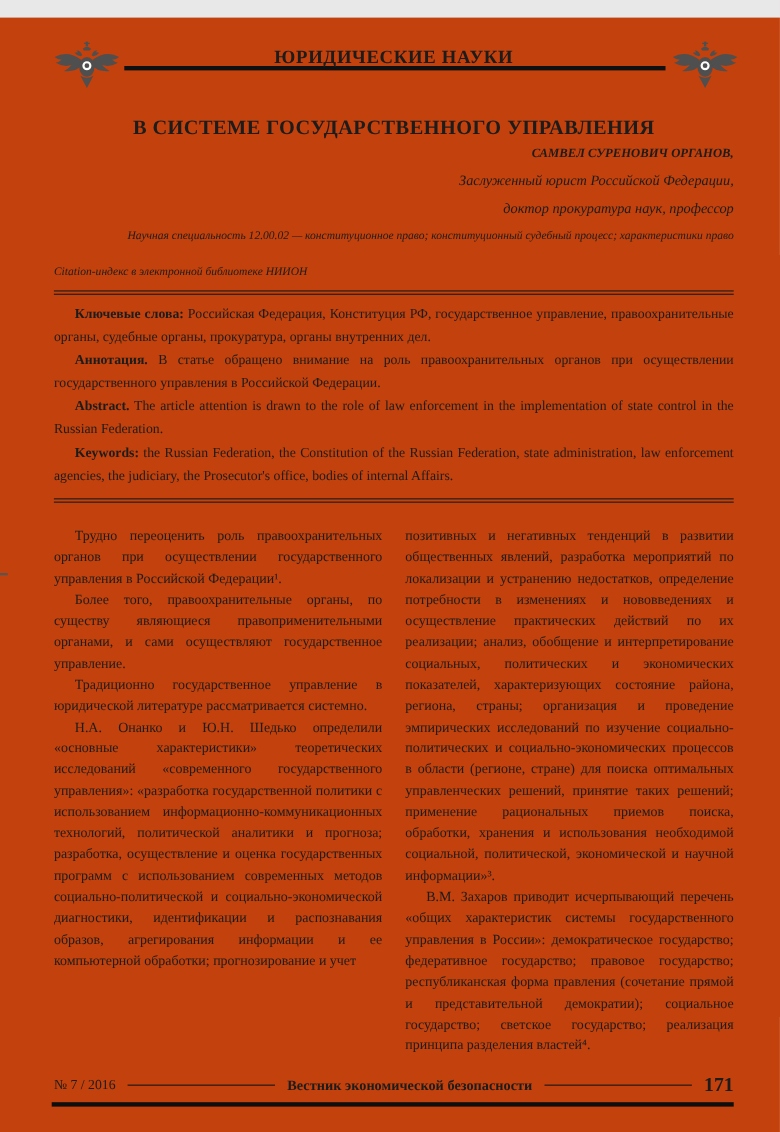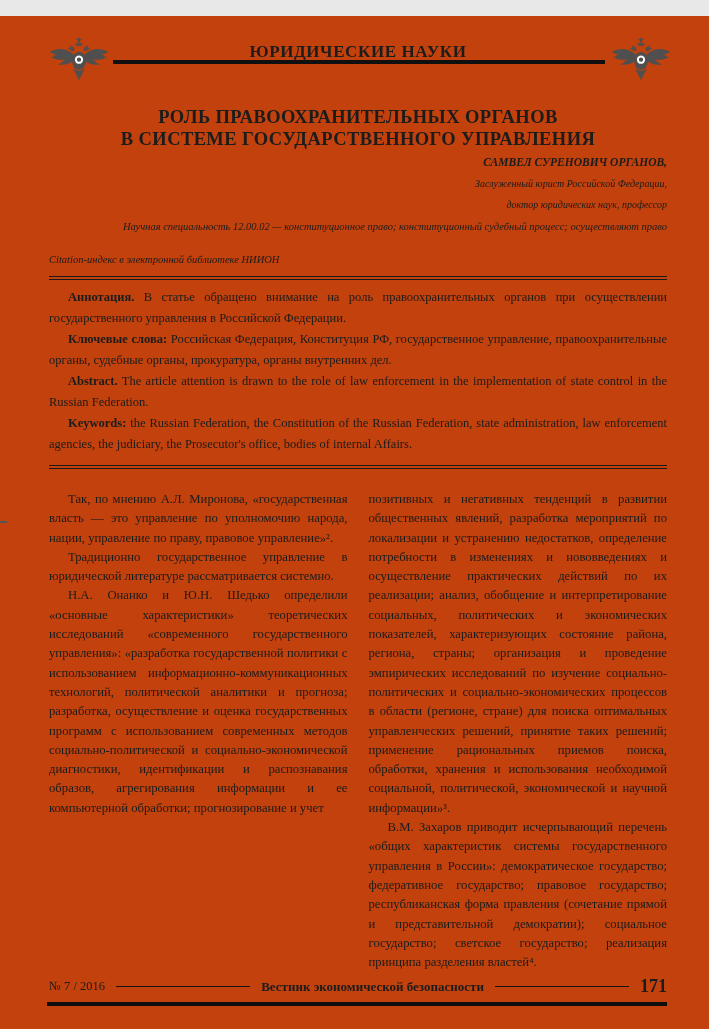--- a/index.html
+++ b/index.html
@@ -35,21 +35,21 @@
   
   .article-title {
     text-align:center; font-weight:bold; font-size:18.5px;
     line-height:22px; margin-top:12px; letter-spacing:0.4px;
   }
   .author-name {
     text-align:right; font-weight:bold; font-style:italic;
     font-size:11.5px; margin-top:6px;
   }
   .author-line {
-    text-align:right; font-style:italic; font-size:10px; margin-top:10px;font-family:Liberation Serif, serif;
+    text-align:right; font-style:italic; font-size:13px; margin-top:10px;font-family:Liberation Serif, serif;
   }
   .specialty-line {
     text-align:right; font-style:italic; font-size:10.5px; margin-top:11px;
   }
   .citation-line {
     text-align:left; font-style:italic; font-size:10.5px; margin-top:22px;
   }
 
   
   .abstract-block {
@@ -130,40 +130,40 @@
             <path d="M49 59 L60 80 L71 59 Q60 66 49 59 Z"></path>
             <circle cx="60" cy="42" r="9" fill="#fdfdfc" stroke="#4f4f4f" stroke-width="2.5"></circle>
             <circle cx="60" cy="42" r="4"></circle>
           </g>
         </svg>
       </span>
     </div>
 
 
     <div class="article-title">
-      <div>РОЛЬ ПРАВООХРАНИТЕЛЬНЫХ ОРГАНОВ</div>
       <div>В СИСТЕМЕ ГОСУДАРСТВЕННОГО УПРАВЛЕНИЯ</div>
     </div>
 
     <div class="author-name">САМВЕЛ СУРЕНОВИЧ ОРГАНОВ,</div>
     <div class="author-line">Заслуженный юрист Российской Федерации,</div>
-    <div class="author-line">доктор юридических наук, профессор</div>
-    <div class="specialty-line">Научная специальность 12.00.02 — конституционное право; конституционный судебный процесс; осуществляют право</div>
+    <div class="author-line">доктор прокуратура наук, профессор</div>
+    <div class="specialty-line">Научная специальность 12.00.02 — конституционное право; конституционный судебный процесс; характеристики право</div>
     <div class="citation-line">Citation-индекс в электронной библиотеке НИИОН</div>
 
     <div class="abstract-block">
+      <p><span class="lbl">Ключевые слова:</span> <span>Российская Федерация, Конституция РФ, государственное управление, правоохранительные органы, судебные органы, прокуратура, органы внутренних дел.</span></p>
       <p><span class="lbl">Аннотация.</span> <span>В статье обращено внимание на роль правоохранительных органов при осуществлении государственного управления в Российской Федерации.</span></p>
-      <p><span class="lbl">Ключевые слова:</span> <span>Российская Федерация, Конституция РФ, государственное управление, правоохранительные органы, судебные органы, прокуратура, органы внутренних дел.</span></p>
       <p><span class="lbl">Abstract.</span> <span>The article attention is drawn to the role of law enforcement in the implementation of state control in the Russian Federation.</span></p>
       <p><span class="lbl">Keywords:</span> <span>the Russian Federation, the Constitution of the Russian Federation, state administration, law enforcement agencies, the judiciary, the Prosecutor's office, bodies of internal Affairs.</span></p>
     </div>
 
     <div class="columns">
       <div class="col">
-        <p>Так, по мнению А.Л. Миронова, «государственная власть — это управление по уполномочию народа, нации, управление по праву, правовое управление»².</p>
+        <p>Трудно переоценить роль правоохранительных органов при осуществлении государственного управления в Российской Федерации¹.</p>
+        <p>Более того, правоохранительные органы, по существу являющиеся правоприменительными органами, и сами осуществляют государственное управление.</p>
         <p>Традиционно государственное управление в юридической литературе рассматривается системно.</p>
         <p>Н.А. Онанко и Ю.Н. Шедько определили «основные характеристики» теоретических исследований «современного государственного управления»: «разработка государственной политики с использованием информационно-коммуникационных технологий, политической аналитики и прогноза; разработка, осуществление и оценка государственных программ с использованием современных методов социально-политической и социально-экономической диагностики, идентификации и распознавания образов, агрегирования информации и ее компьютерной обработки; прогнозирование и учет</p>
       </div>
       <div class="col">
         <p class="no-indent">позитивных и негативных тенденций в развитии общественных явлений, разработка мероприятий по локализации и устранению недостатков, определение потребности в изменениях и нововведениях и осуществление практических действий по их реализации; анализ, обобщение и интерпретирование социальных, политических и экономических показателей, характеризующих состояние района, региона, страны; организация и проведение эмпирических исследований по изучение социально-политических и социально-экономических процессов в области (регионе, стране) для поиска оптимальных управленческих решений, принятие таких решений; применение рациональных приемов поиска, обработки, хранения и использования необходимой социальной, политической, экономической и научной информации»³.</p>
         <p>В.М. Захаров приводит исчерпывающий перечень «общих характеристик системы государственного управления в России»: демократическое государство; федеративное государство; правовое государство; республиканская форма правления (сочетание прямой и представительной демократии); социальное государство; светское государство; реализация принципа разделения властей⁴.</p>
       </div>
     </div>
 
   </div>

